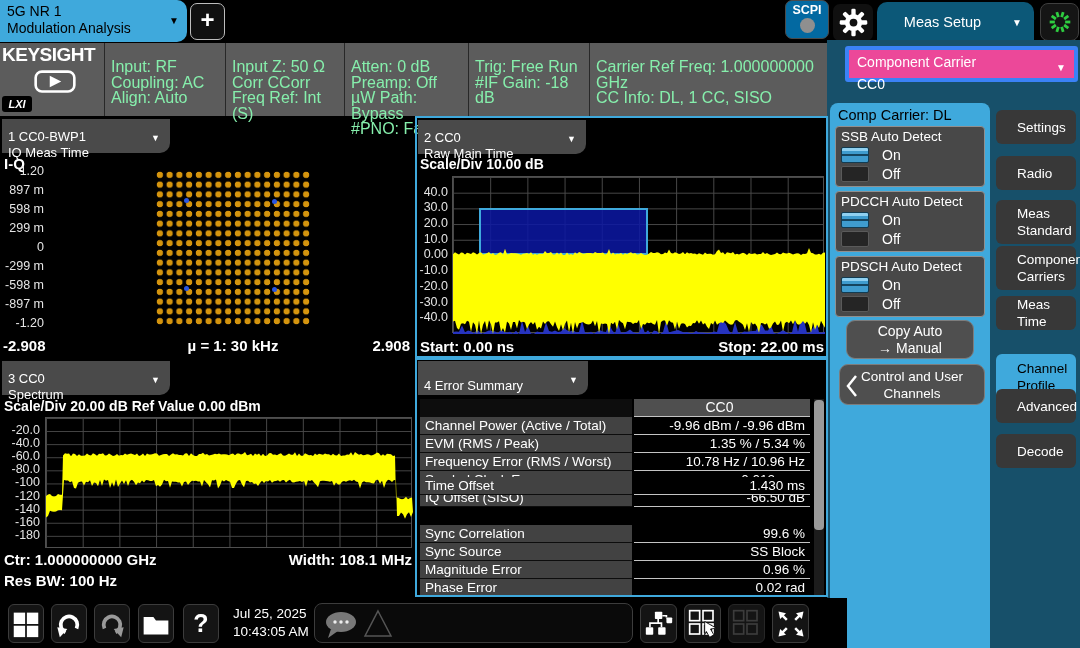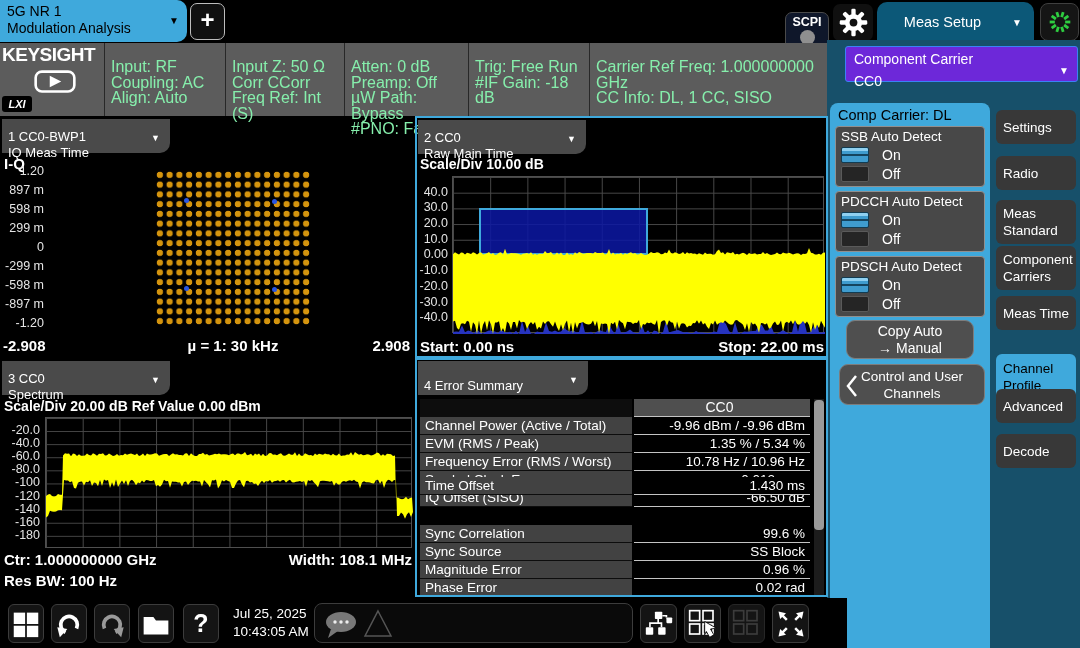--- a/index.html
+++ b/index.html
@@ -6,21 +6,21 @@
   #screen{position:relative;width:1080px;height:648px;background:#000;overflow:hidden;
           font-family:"Liberation Sans",sans-serif;color:#fff;-webkit-font-smoothing:antialiased}
   .abs{position:absolute}
   .b{font-weight:bold}
   
   #mode-tab{left:0;top:0;width:187px;height:42px;background:#3fa9dc;border-radius:0 10px 10px 0;color:#000}
   #mode-tab .l1{position:absolute;left:7px;top:3px;font-size:14px}
   #mode-tab .l2{position:absolute;left:7px;top:20px;font-size:14px}
   #mode-tab .ar{position:absolute;left:169px;top:15px;font-size:10px}
   .topbtn{background:#101010;border:1.5px solid #bdbdbd;border-radius:7px;box-sizing:border-box}
-  #scpi-btn{left:785px;top:12px;width:42px;height:37px;background:#0f172a;border:1px solid #4a4a4a;border-radius:7px;text-align:center}
+  #scpi-btn{left:785px;top:0;width:42px;height:37px;background:#0369a1;border:1px solid #4a4a4a;border-radius:7px;text-align:center}
   #scpi-btn .t{font-size:12.5px;font-weight:bold;margin-top:2px}
   #scpi-btn .c{width:15px;height:15px;border-radius:50%;background:#8f8f8f;margin:1px auto 0}
   #gear-btn{left:833px;top:4px;width:40px;height:37px;background:#101010;border-radius:7px;display:flex;align-items:center;justify-content:center}
   #meas-setup-tab{left:877px;top:2px;width:157px;height:41px;background:#0c5878;border-radius:10px 10px 0 0;color:#fff}
   #meas-setup-tab .t{position:absolute;left:0;right:26px;top:12px;text-align:center;font-size:14.5px}
   #meas-setup-tab .ar{position:absolute;right:12px;top:15px;font-size:10px}
   #spinner-btn{left:1040px;top:3px;width:39px;height:38px;background:#151515;border:1px solid #3f3f3f;border-radius:8px;box-sizing:border-box;display:flex;align-items:center;justify-content:center}
   
   #info-bar{left:0;top:43px;width:828px;height:73px;background:#5c5c5c}
   .icell{position:absolute;top:0;height:73px;box-sizing:border-box;border-left:1px solid #282828;padding:16px 0 0 6px;font-size:16px;line-height:15.5px;color:#86efac}
@@ -38,36 +38,36 @@
     background-image:radial-gradient(circle,#d4940e 0 3.1px,rgba(0,0,0,0) 3.5px);background-size:9.75px 9.75px}
   .bluedot{position:absolute;width:5px;height:5px;border-radius:50%;background:#2a55e0}
   .selframe{position:absolute;border:2px solid #3fa9dc;box-sizing:border-box;pointer-events:none;z-index:3}
   #gate{position:absolute;background:rgba(12,24,165,0.85);border:2px solid #3fa9dc;box-sizing:border-box}
   
   .trow{position:absolute;left:420px;width:390px;height:18px;display:flex}
   .tl{width:212px;background:#424242;font-size:13.5px;line-height:17px;padding-left:5px;box-sizing:border-box;border-bottom:1.5px solid #0d0d0d;overflow:hidden}
   .tv{flex:1;background:#000;font-size:13.5px;line-height:17px;text-align:right;padding-right:5px;border-bottom:1px solid #c4c4c4;margin-left:2px;box-sizing:border-box}
   
   #right-bg{left:827px;top:40px;width:253px;height:608px;background:#17506a}
-  #cc-box{left:845px;top:46px;width:233px;height:36px;background:#6d28d9;border:1px solid #3b82f6;border-radius:3px;box-sizing:border-box}
+  #cc-box{left:845px;top:46px;width:233px;height:36px;background:#ec4899;border:4px solid #3b82f6;border-radius:3px;box-sizing:border-box}
   #cc-box .l1{position:absolute;left:8px;top:4px;font-size:14px}
   #cc-box .l2{position:absolute;left:8px;top:26px;font-size:14px}
   #cc-box .ar{position:absolute;right:8px;bottom:5px;font-size:10px}
   #blue-panel{left:830px;top:103px;width:160px;height:545px;background:#3fa9dc;border-radius:8px 8px 0 0;color:#000}
   #blue-panel .ptitle{position:absolute;left:8px;top:4px;font-size:14.5px;color:#000}
   .tgl{position:absolute;left:5px;width:150px;height:61px;background:#484848;border:1px solid #909090;border-radius:4px;box-sizing:border-box;padding:2px 5px;color:#fff}
   .tgl .t{font-size:13.5px}
   .tgl .row{display:flex;align-items:center;gap:13px;margin-top:3px;font-size:14px}
   .swon{width:26px;height:14px;border-radius:2px;border:1px solid #123c52;
         background:linear-gradient(180deg,#8fd0f0 0 3px,#3f9cce 3px 6px,#15455f 6px 8px,#3f9cce 8px 14px)}
   .swoff{width:26px;height:14px;border-radius:2px;background:#252525;border:1px solid #5a5a5a}
   .pbtn{position:absolute;background:#4f4f4f;border:1px solid #7d7d7d;border-radius:9px;box-sizing:border-box;color:#fff;
         display:flex;flex-direction:column;align-items:center;justify-content:center;font-size:14px;line-height:17px}
   .tab{position:absolute;left:996px;width:80px;background:#383838;border-radius:6px;color:#fff;font-size:13.5px;
-       display:flex;align-items:center;padding-left:7px;box-sizing:border-box;white-space:pre-line;line-height:17px}
+       display:flex;align-items:center;padding-left:21px;box-sizing:border-box;white-space:pre-line;line-height:17px}
   .tab.sel{background:#3fa9dc;color:#000}
   
   #bottom-bar{left:0;top:598px;width:847px;height:50px;background:#000;z-index:5}
   .tbtn{position:absolute;top:6px;height:39px;background:#141414;border:1px solid #3c3c3c;border-radius:6px;box-sizing:border-box;display:flex;align-items:center;justify-content:center}
   #datetime{position:absolute;left:233px;top:7px;font-size:13.5px;line-height:18px}
   #msg-area{position:absolute;left:314px;top:5px;width:319px;height:40px;border:1px solid #3c3c3c;border-radius:8px;background:#0a0a0a;box-sizing:border-box}
   .qmark{font-size:25px;font-weight:bold;color:#fff}
 </style>
 </head>
 <body>

